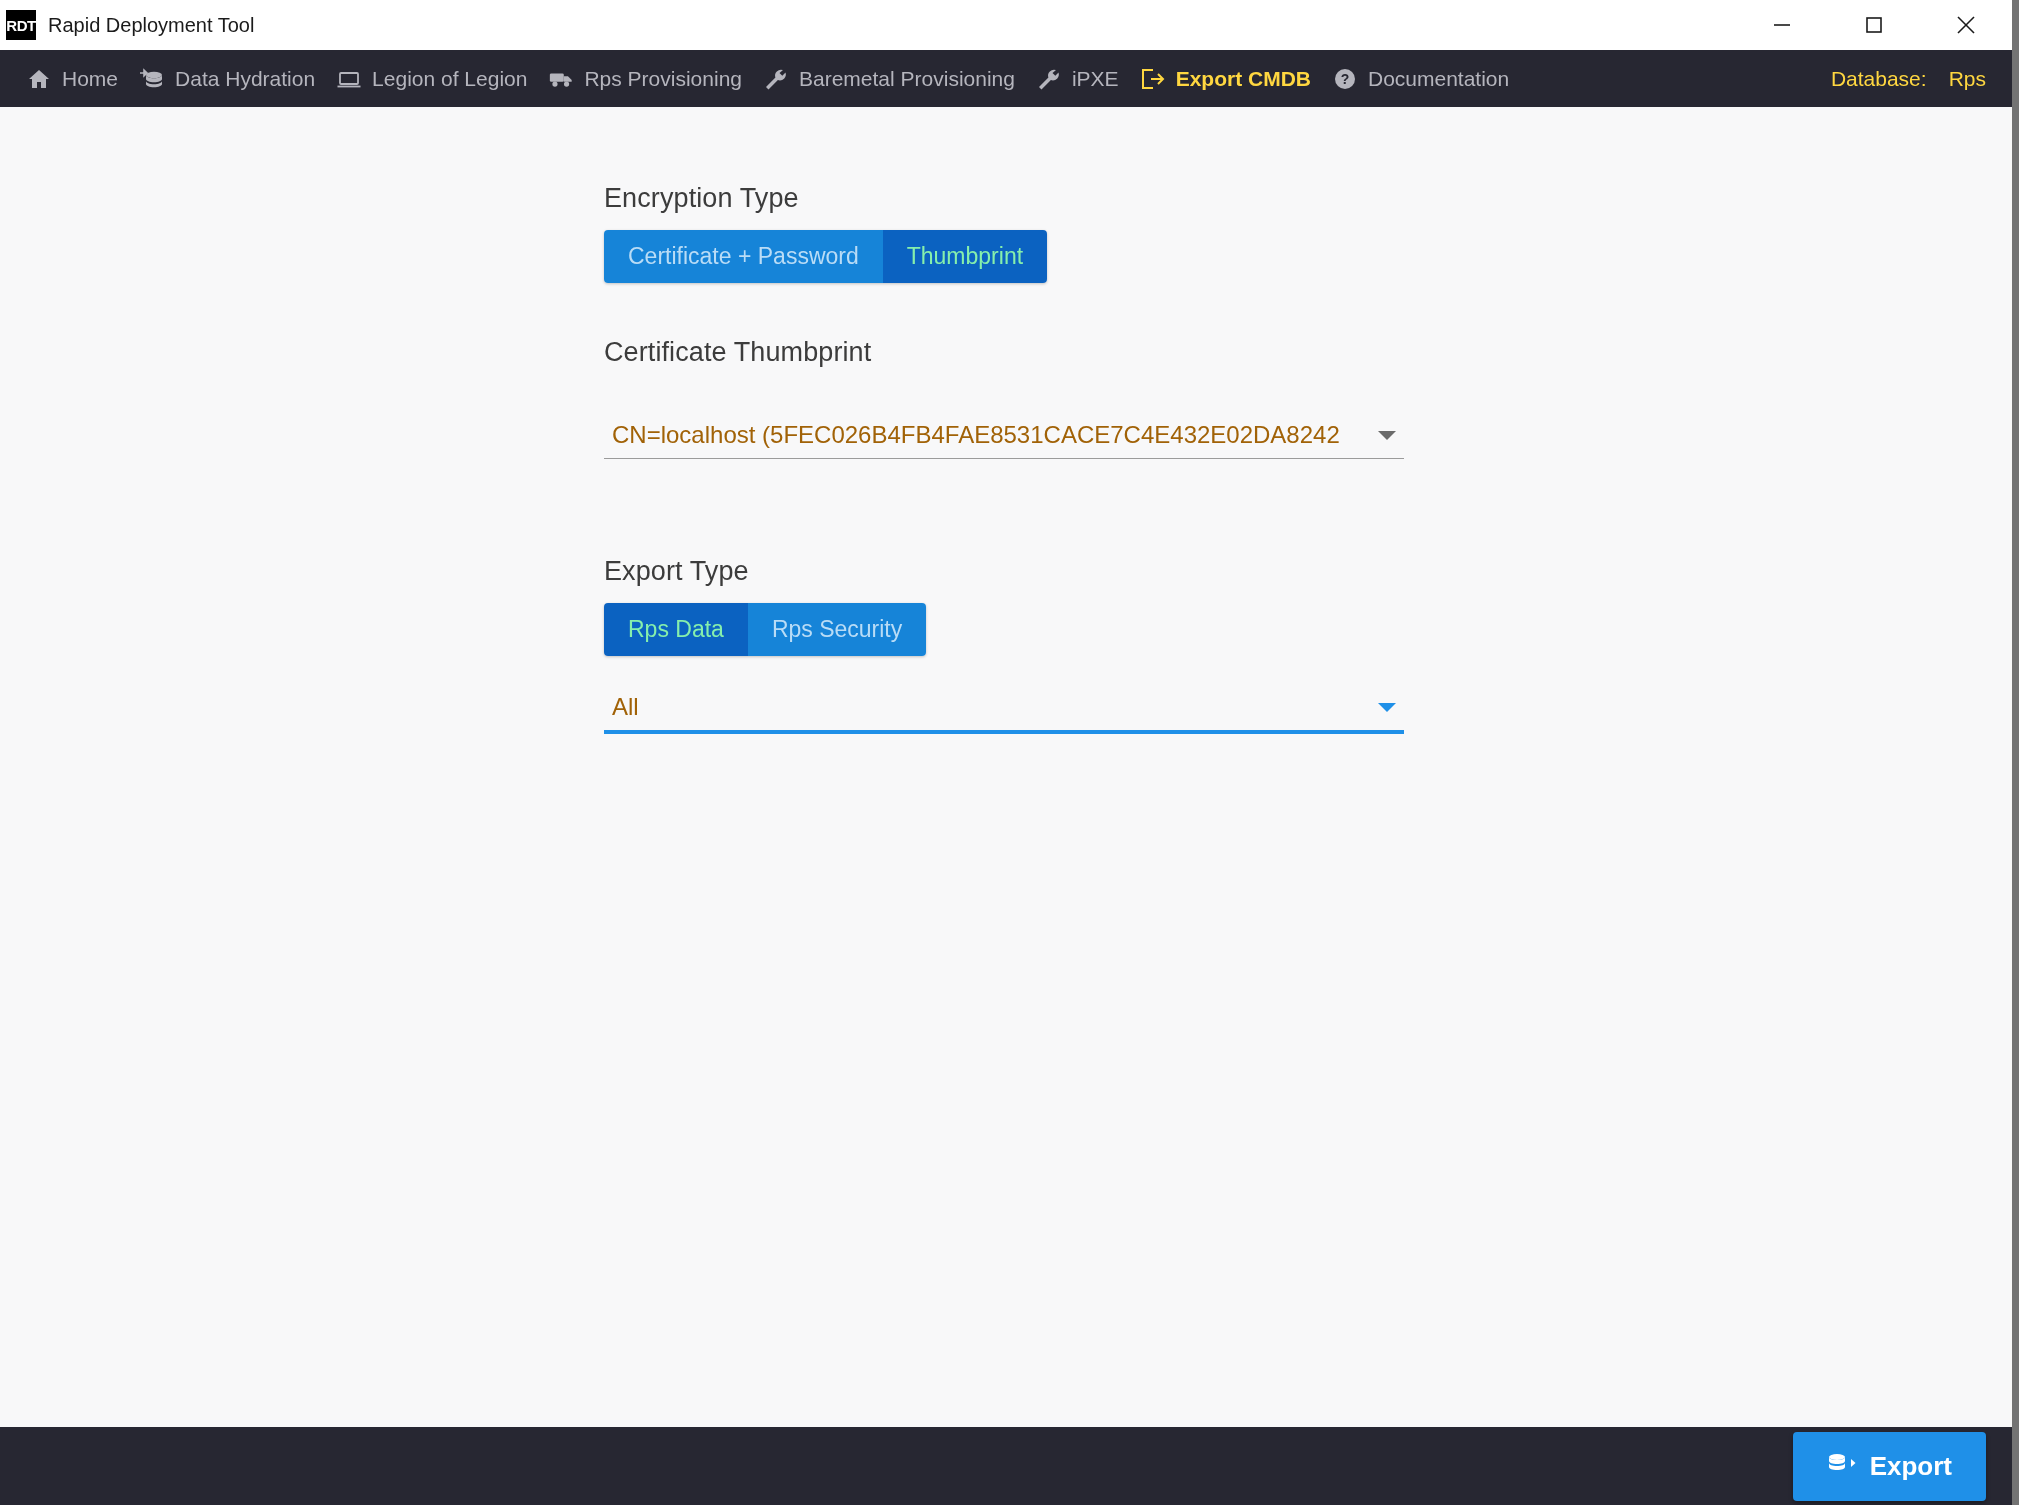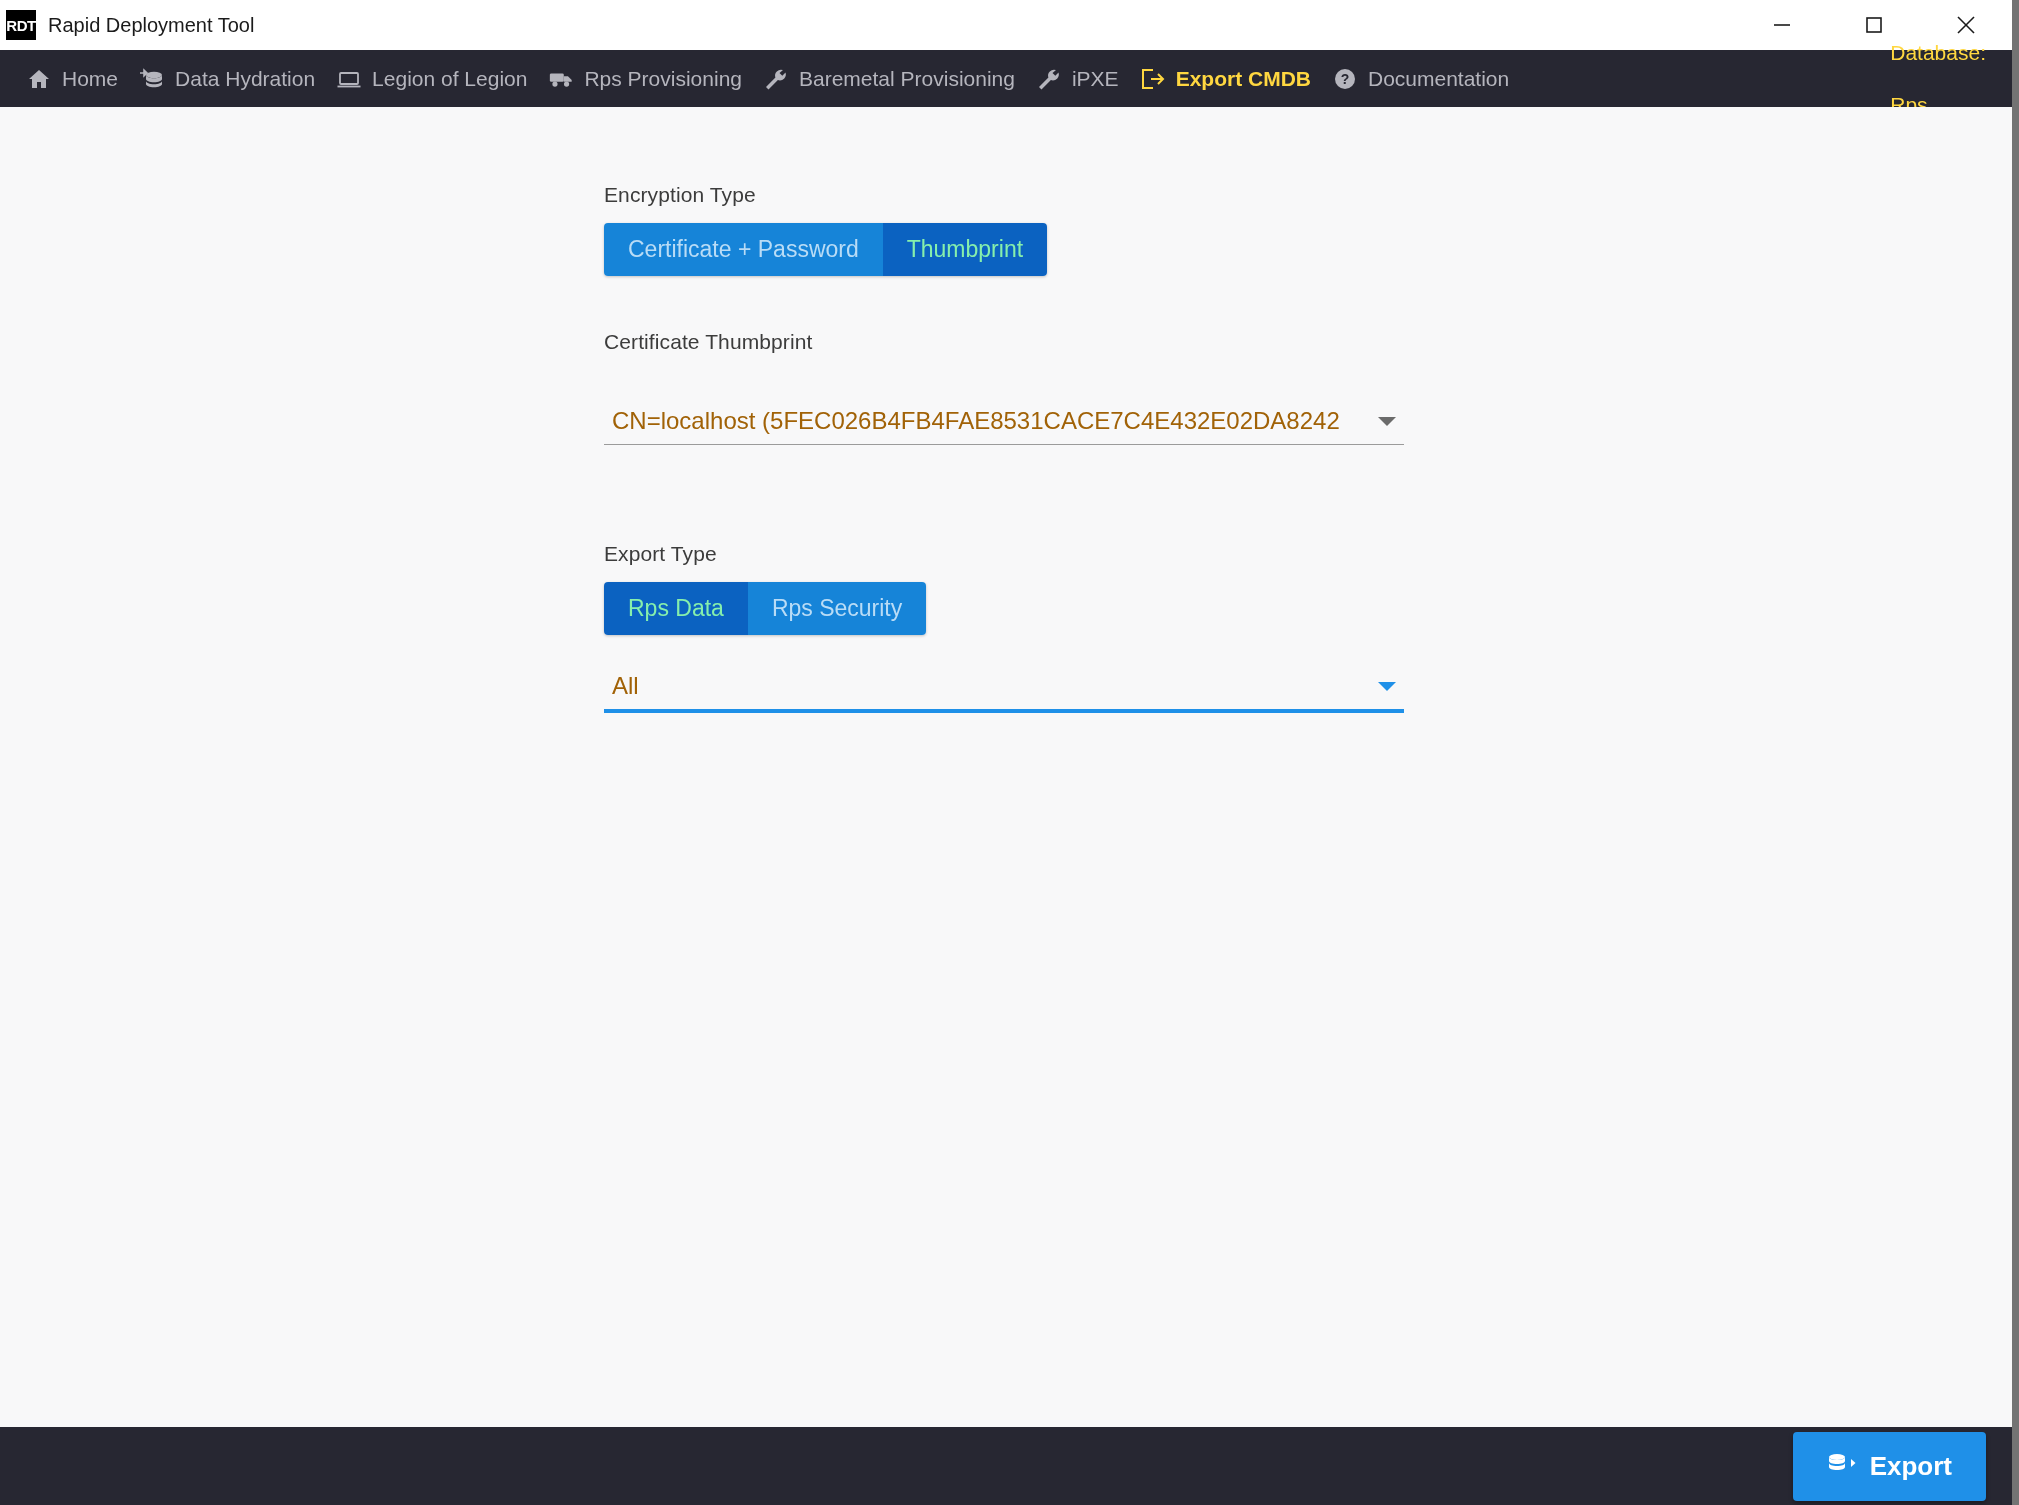--- a/index.html
+++ b/index.html
@@ -101,35 +101,34 @@
     color: #ffd740;
     font-weight: bold;
   }
   .nav-item.active .nav-icon svg { stroke: #ffd740; fill: none; }
   .db-status {
     position: absolute;
     right: 26px;
     color: #ffd740;
     font-size: 21px;
     display: flex;
-    gap: 28px;
-    flex-direction: column;
+    gap: 22px;
   }
 
   
   .content {
     position: relative;
     height: 1320px;
     background: #f8f8f9;
     padding-left: 604px;
     padding-top: 76px;
   }
 
   .field-label {
-    font-size: 21px;
+    font-size: 27px;
     color: #3c3c3c;
     font-weight: 400;
     margin-bottom: 16px;
     letter-spacing: 0.1px;
   }
 
   
   .toggle-group {
     display: inline-flex;
     border-radius: 4px;

